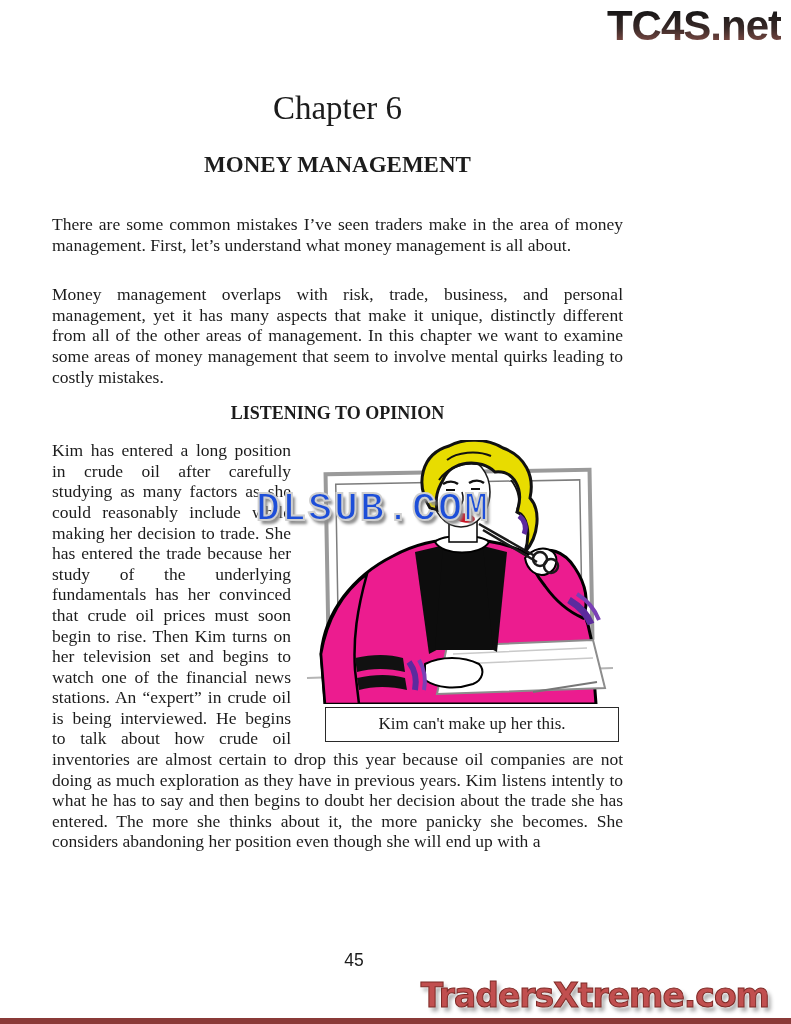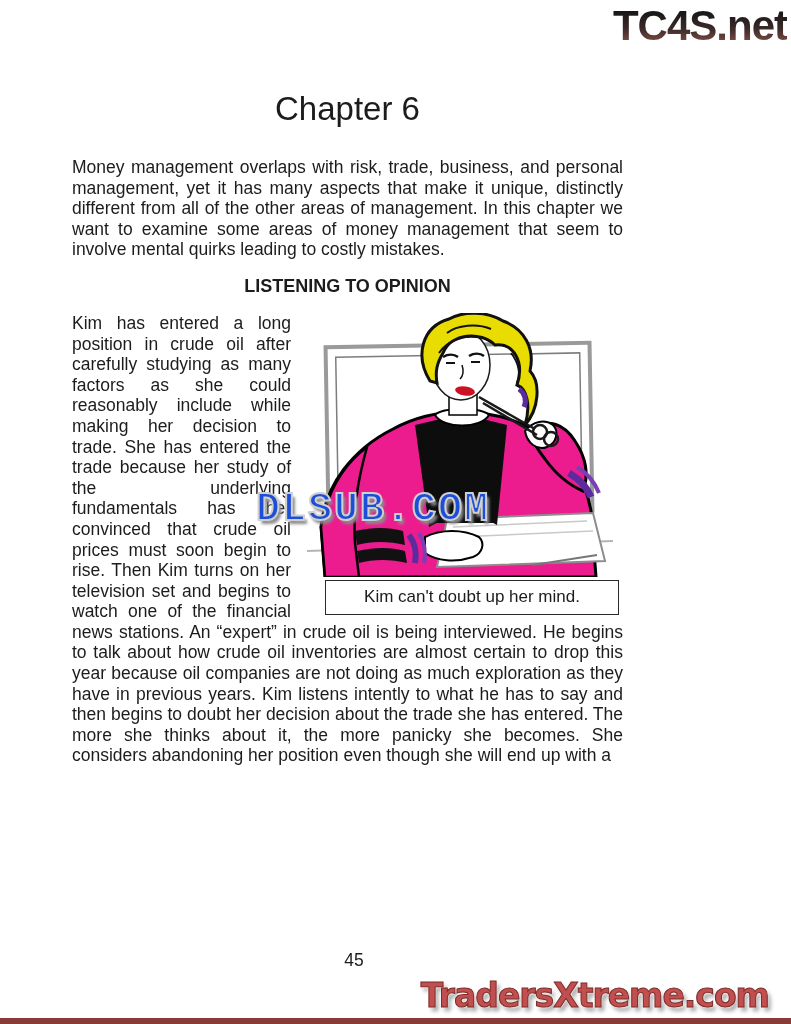--- a/index.html
+++ b/index.html
@@ -7,28 +7,28 @@
   .page {
     position:relative;
     width:791px; height:1024px;
     background:#ffffff;
     font-family:"Liberation Sans", sans-serif;
     color:#1c1c1c;
     overflow:hidden;
   }
   
   .tc4s {
-    position:absolute; top:2px; right:4px;
+    position:absolute; top:2px; right:10px;
     font-family:"Liberation Sans", sans-serif;
     font-weight:bold; font-size:42px; letter-spacing:-1px;
     background:linear-gradient(180deg,#161616 18%,#3a2a28 55%,#96564e 95%);
     -webkit-background-clip:text; background-clip:text;
     -webkit-text-fill-color:transparent; color:transparent;
   }
-  .content { padding:60px 107px 0 72px; width:730px; }
+  .content { padding:60px 107px 0 52px; width:730px;font-family:Liberation Serif, serif; }
   .chapter-title {
     text-align:center; font-weight:normal; font-size:33px;
     margin-top:30px; letter-spacing:0;
   }
   .chapter-sub {
     text-align:center; font-weight:bold; font-size:23px;
     margin-top:25px;
   }
   p.body-text {
     font-size:17.5px; line-height:20.6px; text-align:justify;
@@ -76,21 +76,23 @@
 </style>
 </head>
 <body>
 
 <div class="page">
 
   <div class="tc4s">TC4S.net</div>
 
   <div class="content">
     <h1 class="chapter-title">Chapter 6</h1>
+    <h2 class="chapter-sub">MONEY MANAGEMENT</h2>
 
+    <p class="body-text first">There are some common mistakes I’ve seen traders make in the area of money management.  First, let’s understand what money management is all about.</p>
     <p class="body-text">Money management overlaps with risk, trade, business, and personal management, yet it has many aspects that make it unique, distinctly different from all of the other areas of management.  In this chapter we want to examine some areas of money management that seem to involve mental quirks leading to costly mistakes.</p>
 
     <h3 class="section-head">LISTENING TO OPINION</h3>
 
     <div class="listening">
       <figure class="kim-figure">
         <svg class="kim-art" viewBox="0 0 326 264" xmlns="http://www.w3.org/2000/svg">
 
           <g stroke="#9a9a9a" fill="none">
             <rect x="30" y="32" width="264" height="168" stroke-width="4" transform="rotate(-1 162 116)"></rect>
@@ -149,21 +151,21 @@
           <path d="M222,76 C228,80 230,88 227,94" stroke="#5c2b9e" stroke-width="5" fill="none"></path>
 
           <g stroke="#111" fill="none">
             <path d="M146,44 C151,41 157,41 161,44" stroke-width="2.5"></path>
             <path d="M172,43 C177,40 183,40 187,43" stroke-width="2.5"></path>
             <path d="M149,50 L158,50 M174,49 L183,49" stroke-width="2"></path>
             <path d="M165,52 C167,58 167,62 163,66" stroke-width="1.5"></path>
           </g>
           <ellipse cx="168" cy="78" rx="10" ry="4.5" fill="#cc1122" transform="rotate(8 168 78)"></ellipse>
         </svg>
-        <figcaption class="caption-box">Kim can't doubt up her mind.</figcaption>
+        <figcaption class="caption-box">Kim can't make up her this.</figcaption>
       </figure>
       <p class="body-text" style="margin-top:16px">Kim has entered a long position in crude oil after carefully studying as many factors as she could reasonably include while making her decision to trade.  She has entered the trade because her study of the underlying fundamentals has her convinced that crude oil prices must soon begin to rise.  Then Kim turns on her television set and begins to watch one of the financial news stations.  An “expert” in crude oil is being interviewed.  He begins to talk about how crude oil inventories are almost certain to drop this year because oil companies are not doing as much exploration as they have in previous years.  Kim listens intently to what he has to say and then begins to doubt her decision about the trade she has entered.  The more she thinks about it, the more panicky she becomes.  She considers abandoning her position even though she will end up with a</p>
     </div>
   </div>
 
   <div class="dlsub">DLSUB.COM</div>
 
   <div class="page-number">45</div>
   <div class="traders">TradersXtreme.com</div>
   <div class="bottom-bar"></div>

